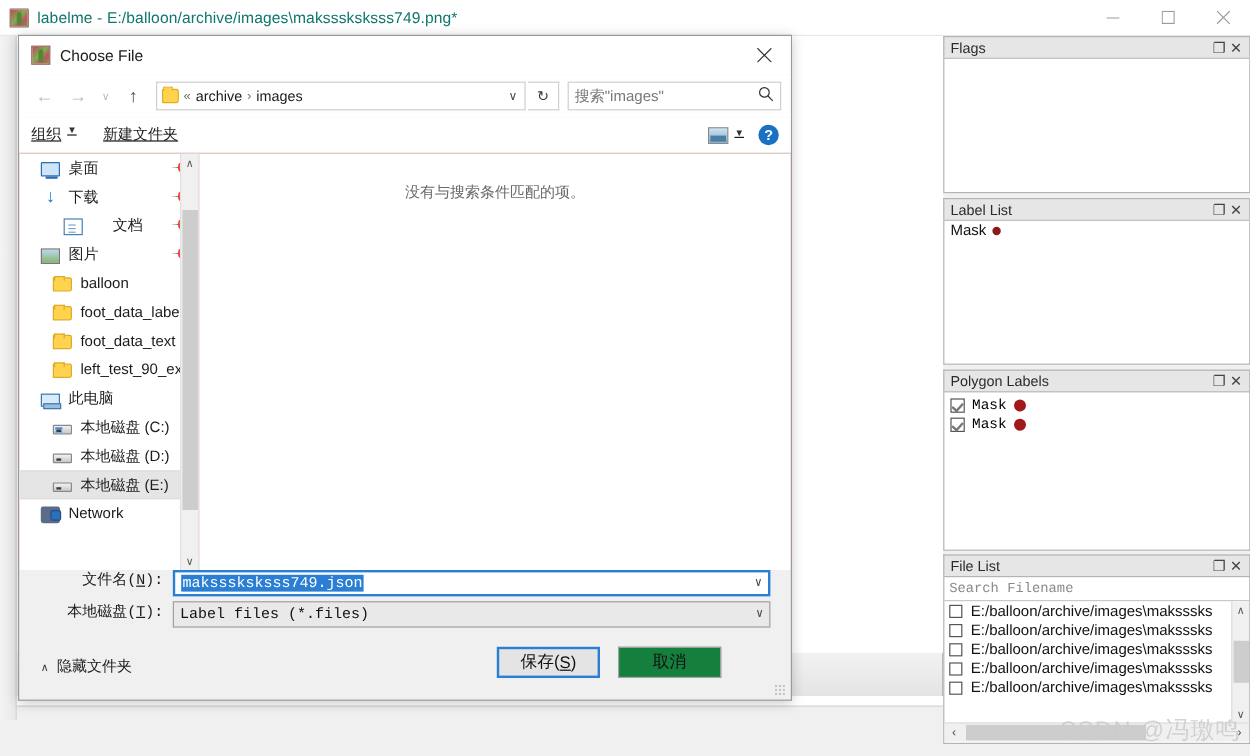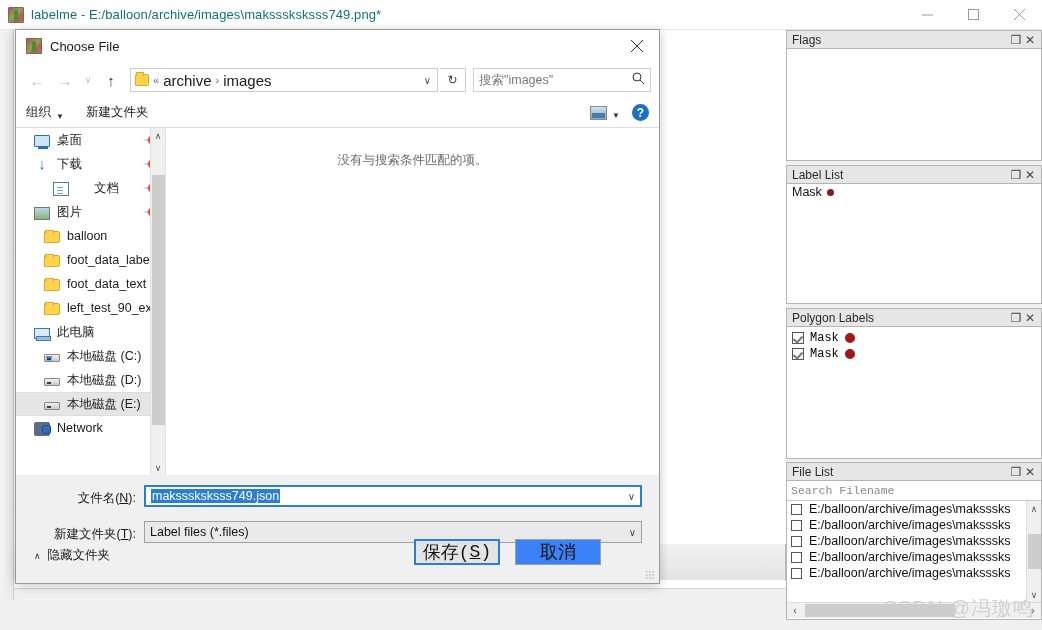--- a/index.html
+++ b/index.html
@@ -143,36 +143,36 @@
   .nav-ico.active { color:#3c3c3c; }
   .nav-small { width:16px; }
   .addrbar {
     flex:1; height:24px; border:1px solid #cfcfcf; background:#fff;
     display:flex; align-items:center; padding:0 4px; margin-left:4px; gap:4px;
   }
   .folder-ico {
     width:14px;height:12px; background:#ffd34d; border:1px solid #e0ab1e; border-radius:1px 2px 2px 1px; position:relative;
   }
   .folder-ico::before{content:"";position:absolute;left:0;top:-3px;width:6px;height:3px;background:#ffd34d;border:1px solid #e0ab1e;border-bottom:none;border-radius:1px 1px 0 0;}
-  .crumb { font-size:15px; color:#1a1a1a; }
+  .crumb { font-size:12px; color:#1a1a1a; }
   .crumb-sep { color:#6f6f6f; font-size:11px; }
   .addr-chev { margin-left:auto; color:#4a4a4a; font-size:10px; padding-right:2px;}
   .refresh { width:26px; height:24px; border:1px solid #cfcfcf; border-left:none; background:#fff; display:flex;align-items:center;justify-content:center; color:#3a3a3a; font-size:12px;}
   .searchbox {
     width:178px; height:24px; border:1px solid #cfcfcf; background:#fff; margin-left:5px;
     display:flex; align-items:center; padding:0 5px;
   }
   .search-ph { flex:1; font-size:12.5px; color:#787878; }
   .search-ico { color:#444; font-size:12px; }
 
   .toolbar2 {
     height:30px; background:#ffffff; border-bottom:1px solid #dedede;
     display:flex; align-items:center; padding:0 10px; gap:22px;
   }
-  .tb-item { font-size:12.5px; color:#1a1a1a; display:flex; align-items:flex-end; gap:5px;}
+  .tb-item { font-size:12.5px; color:#1a1a1a; display:flex; align-items:flex-start; gap:5px;text-decoration:underline;}
   .tb-caret { font-size:8px; color:#333; }
   .tb-right { margin-left:auto; display:flex; align-items:center; gap:12px;}
   .view-ico {
     width:17px;height:14px;border:1px solid #8a8a8a;background:linear-gradient(#cfe3f3,#7fa9c9); position:relative;
   }
   .view-ico::after{content:"";position:absolute;left:1px;bottom:1px;width:13px;height:5px;background:#4a7fa5;}
   .help-ico {
     width:17px;height:17px;border-radius:50%;background:#1a71c4;color:#fff;
     font-size:12px;font-weight:bold;display:flex;align-items:center;justify-content:center;
   }
@@ -205,40 +205,40 @@
   .ic-drive.sys::before{content:"";position:absolute;left:1px;top:1px;width:6px;height:2px;background:#4a90d9;box-shadow:0 3px 0 #7ab0e0;}
   .ic-net { width:16px;height:14px;margin-top:2px;background:#5b6b8a;border-radius:2px;position:relative;}
   .ic-net::after{content:"";position:absolute;left:8px;top:3px;width:7px;height:7px;background:#2d6fb8;border-radius:2px;border:1px solid #1d4f8a;}
 
   .places-scroll { position:absolute; right:0; top:0; width:15px; bottom:0; background:#f0f0f0; border-left:1px solid #e0e0e0; display:flex; flex-direction:column; align-items:center;}
   .ps-thumb { width:13px; background:#cdcdcd;}
   .filelist-area { flex:1; background:#fff; position:relative; }
   .empty-msg { position:absolute; left:0; right:0; top:24px; text-align:center; font-size:12.5px; color:#6a6a6a;}
 
   .dlg-fields { position:absolute; left:0; right:0; bottom:60px; height:48px; }
-  .field-row { display:flex; align-items:flex-end; height:32px; margin-bottom:4px; }
+  .field-row { display:flex; align-items:flex-start; height:22px; margin-bottom:4px;font-family:Liberation Mono, monospace; }
   .field-label { width:128px; text-align:right; padding-right:8px; font-size:12.5px; color:#1a1a1a;}
   .field-ctl {
     width:498px; height:22px; display:flex; align-items:center; padding:0 5px;
     font-size:12.5px; color:#111;gap:12px;
   }
   .field-ctl.name { border:2px solid #2a7fd4; background:#fff; }
   .field-ctl.type { border:1px solid #a0a0a0; background:#e9e9e9; }
   .sel-text { background:#2a7fd4; color:#ffffff; padding:0 1px; }
   .ctl-chev { margin-left:auto; color:#4a4a4a; font-size:10px;}
 
   .dlg-foot { position:absolute; left:0; right:0; bottom:0; height:58px; }
   .hidefolders { position:absolute; left:18px; top:22px; display:flex; align-items:center; gap:7px; font-size:12.5px; color:#1a1a1a;}
   .hf-caret { color:#333; font-size:9px; }
   .btn {
-    position:absolute; top:14px; width:86px; height:26px; font-size:18px;
-    display:flex; align-items:center; justify-content:center; color:#111;font-family:Liberation Mono, monospace;
+    position:absolute; top:14px; width:86px; height:26px; font-size:14px;
+    display:flex; align-items:center; justify-content:center; color:#111;
   }
   .btn.save { right:159px; background:#e4e4e4; border:2px solid #2a7fd4;}
-  .btn.cancel { right:58px; background:#3b82f6; border:1px solid #a0a0a0;}
+  .btn.cancel { right:58px; background:#15803d; border:1px solid #a0a0a0;}
   .grip { position:absolute; right:4px; bottom:3px; width:10px; height:10px; opacity:.45;
     background-image: radial-gradient(#888 35%, transparent 36%);
     background-size: 3.3px 3.3px;
   }
   u { text-decoration: underline; }
 </style>
 </head>
 <body>
 
 <div id="root">
@@ -506,21 +506,21 @@
 
     <div class="dlg-fields">
       <div class="field-row">
         <span class="field-label"><span>文件名(</span><u>N</u><span>):</span></span>
         <span class="field-ctl name">
           <span class="sel-text">maksssksksss749.json</span>
           <span class="ctl-chev">∨</span>
         </span>
       </div>
       <div class="field-row">
-        <span class="field-label"><span>新建文件夹(</span><u>T</u><span>):</span></span>
+        <span class="field-label"><span>本地磁盘(</span><u>T</u><span>):</span></span>
         <span class="field-ctl type">
           <span>Label files (*.files)</span>
           <span class="ctl-chev">∨</span>
         </span>
       </div>
     </div>
 
     <div class="dlg-foot">
       <div class="hidefolders">
         <span class="hf-caret">∧</span>

